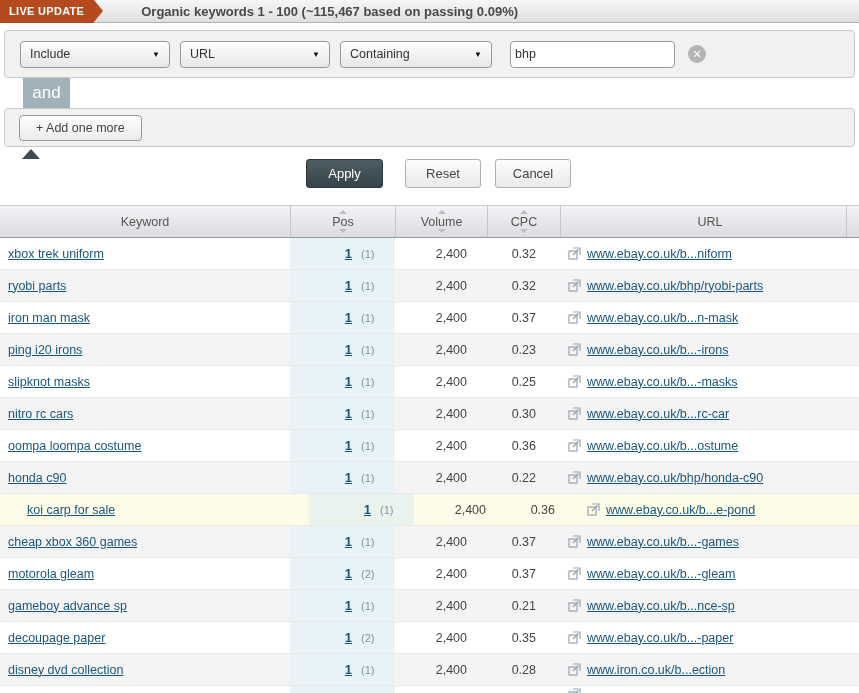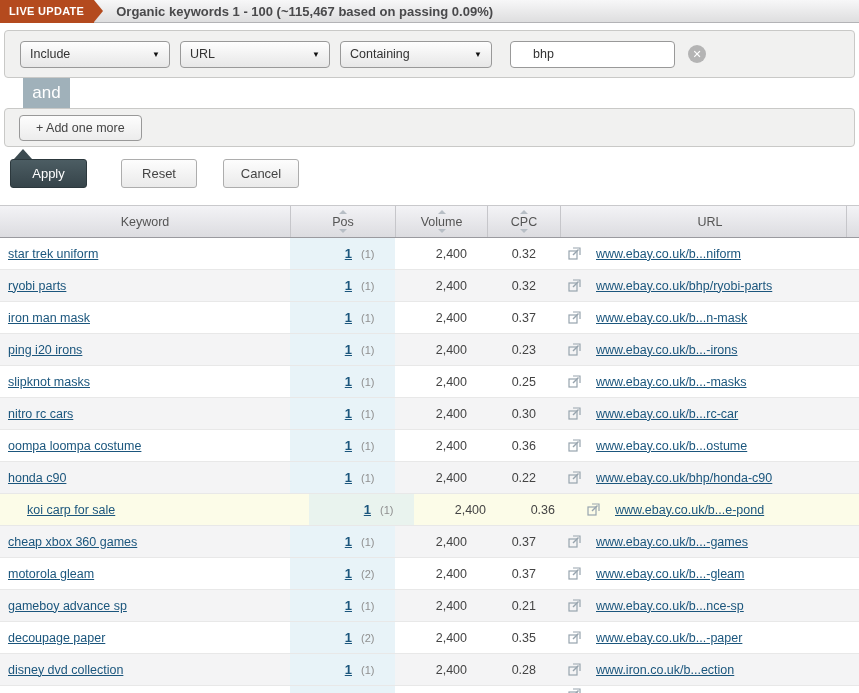--- a/index.html
+++ b/index.html
@@ -2,21 +2,21 @@
 <html><head>
 <meta charset="utf-8">
 <style>
   * { margin:0; padding:0; box-sizing:border-box; }
   html,body { width:859px; height:693px; overflow:hidden; background:#fff;
     font-family:"Liberation Sans", sans-serif; }
 
   
   .topbar { position:relative; height:23px;
     background:linear-gradient(#f7f7f8,#dededf);
-    border-bottom:1px solid #b3b3b6; display:flex; align-items:center; }
+    border-bottom:1px solid #b3b3b6; display:flex; align-items:center;gap:25px; }
   .live-badge { position:relative; height:23px; background:#b44a1e;
     color:#fff; font-size:11px; font-weight:bold; letter-spacing:.3px;
     display:flex; align-items:center; padding:0 10px 0 9px; }
   .live-badge::after { content:""; position:absolute; right:-9px; top:0;
     border-top:11.5px solid transparent; border-bottom:11.5px solid transparent;
     border-left:9px solid #b44a1e; }
   .topbar-title { margin-left:22px; font-size:13px; font-weight:bold; color:#49494b; }
 
   
   .panel { background:#f1f1f0; border:1px solid #c9c9c7; border-radius:4px;
@@ -31,33 +31,33 @@
   .dropdown { position:relative; height:27px; background:linear-gradient(#fefefe,#e7e7e7);
     border:1px solid #999; border-radius:4px; display:flex; align-items:center;
     padding:0 22px 0 9px; font-size:12.5px; color:#333; cursor:pointer; }
   .dd-include { width:150px; margin-right:10px; }
   .dd-field   { width:150px; margin-right:10px; }
   .dd-operator{ width:152px; margin-right:18px; }
   .dd-caret { position:absolute; right:9px; top:50%; transform:translateY(-50%);
     font-size:8px; color:#111; }
 
   .filter-input { width:165px; height:27px; border:1px solid #999; border-radius:4px;
-    padding:0 22px; font-size:12.5px; color:#333; background:#fff;
+    padding:0 4px; font-size:12.5px; color:#333; background:#fff;
     font-family:"Liberation Sans", sans-serif; outline:none; }
   .remove-btn { width:18px; height:18px; border-radius:50%; background:#b4b4b4;
     border:none; margin-left:13px; color:#fff; font-size:11px; line-height:18px;
     text-align:center; cursor:pointer; display:flex; align-items:center;
     justify-content:center; }
 
   .add-more-btn { height:26px; background:linear-gradient(#fdfdfd,#ececec);
     border:1px solid #999; border-radius:4px; padding:0 16px; font-size:12.5px;
     color:#444; cursor:pointer; font-family:"Liberation Sans", sans-serif; }
 
   
-  .actions { margin:12px 0 0 10px; position:relative; display:flex; gap:12px; }
+  .actions { margin:12px 0 0 18px; position:relative; display:flex; gap:0;justify-content:center; }
   .apply-pointer { position:absolute; left:4px; top:-10px; width:0; height:0;
     border-left:9px solid transparent; border-right:9px solid transparent;
     border-bottom:10px solid #3c4b51; }
   .btn { height:29px; border-radius:3px; font-size:13px; cursor:pointer;
     font-family:"Liberation Sans", sans-serif; }
   .btn-apply { width:77px; background:linear-gradient(#4c5d63,#36444a);
     border:1px solid #2c383d; color:#fff; margin-right:22px; }
   .btn-light { width:76px; background:linear-gradient(#fdfdfd,#eaeaea);
     border:1px solid #adadad; color:#444; }
   .btn-reset { margin-right:14px; }
@@ -79,21 +79,21 @@
 
   .row { height:32px; border-bottom:1px solid #e8e8e8; background:#fff; }
   .row.alt { background:#f4f4f5; }
   .row.highlight { background:#fcfce8;padding-left:19px; }
   .cell { display:flex; align-items:center; font-size:12.5px; color:#444; }
   .cell-keyword { padding-left:8px; }
   .cell-pos { background:#e8f3f8; justify-content:flex-end; padding-right:16px; }
   .row.highlight .cell-pos { background:#e9f3ee; }
   .cell-vol { justify-content:flex-end; padding-right:20px; }
   .cell-cpc { justify-content:flex-end; padding-right:24px; }
-  .cell-url { padding-left:8px; gap:15px; }
+  .cell-url { padding-left:8px; gap:6px; }
   a.kw-link, a.url-link, a.pos-link { color:#1b567d; text-decoration:underline; }
   a.pos-link { font-weight:bold; font-size:13px; }
   .pos-prev { color:#8f8f8f; font-size:11px; margin-left:9px; min-width:18px; }
   .ext-icon { flex:0 0 auto; display:inline-flex; }
   .row-partial { height:9px; border-bottom:none; overflow:hidden; }
   .row-partial .cell { align-items:flex-start; padding-top:2px; }
 </style>
 </head>
 <body>
 
@@ -154,21 +154,21 @@
     <span class="sort-up"></span>
     <span>CPC</span>
     <span class="sort-down"></span>
   </div>
   <div class="th th-url">URL</div>
 </div>
 
 <div id="table-body">
     <div class="grid-row row">
     <div class="cell cell-keyword">
-      <a class="kw-link" href="#">star trek uniform</a>
+      <a class="kw-link" href="#">xbox trek uniform</a>
     </div>
     <div class="cell cell-pos">
       <a class="pos-link" href="#">1</a>
       <span class="pos-prev">(1)</span>
     </div>
     <div class="cell cell-vol">2,400</div>
     <div class="cell cell-cpc">0.32</div>
     <div class="cell cell-url">
       <span class="ext-icon">
         <svg width="13" height="13" viewBox="0 0 13 13">

